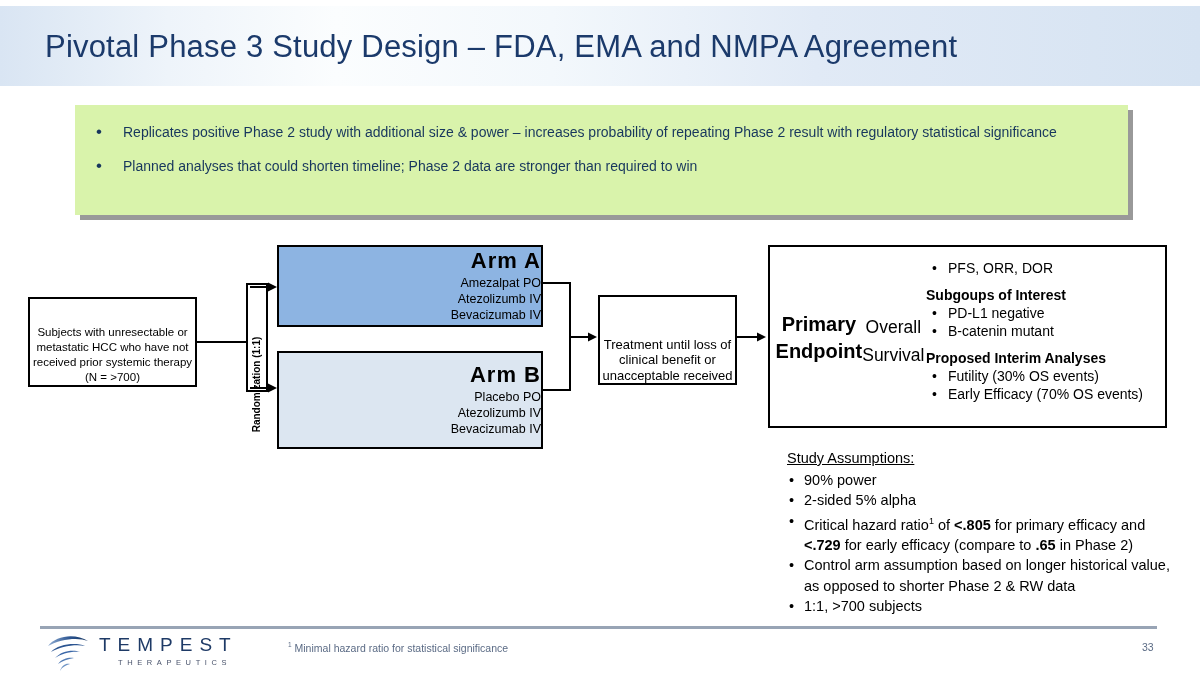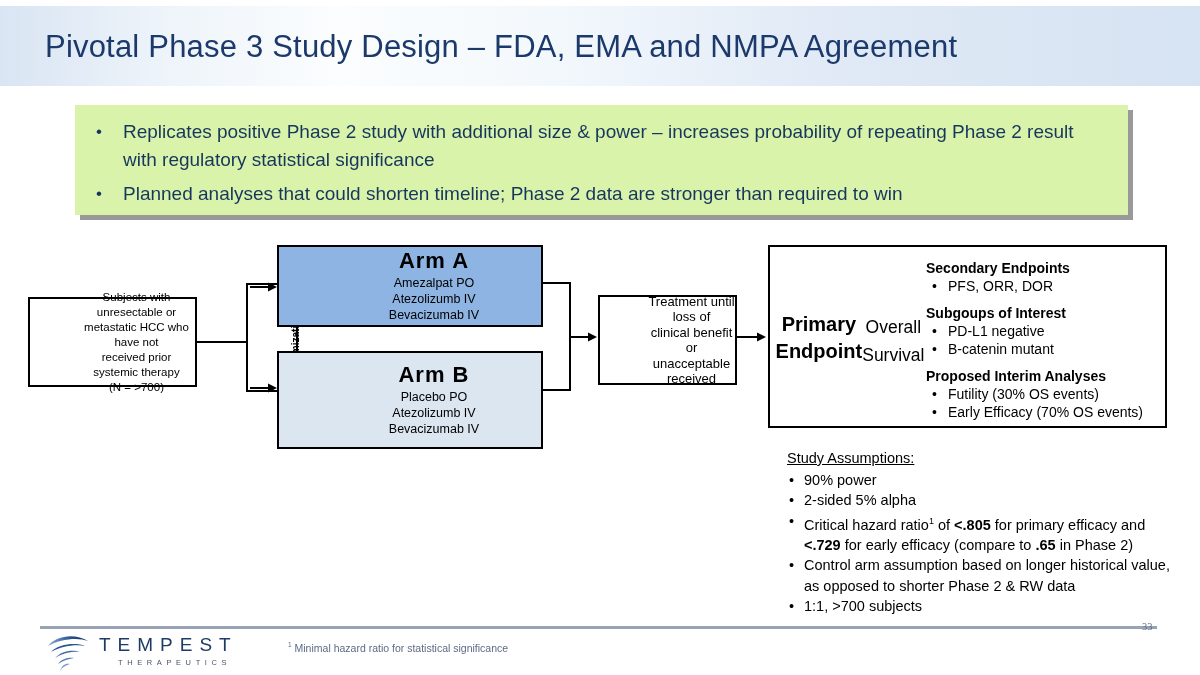--- a/index.html
+++ b/index.html
@@ -9,28 +9,28 @@
 
   
   .header-band { position:absolute; left:0; top:6px; width:1200px; height:80px;
     background:linear-gradient(90deg,#d9e5f3 0%,#eef4fa 14%,#fbfdfe 28%,#f3f8fc 46%,#e1eaf6 68%,#d6e3f2 100%); }
   .slide-title { position:absolute; left:45px; top:29px; font-size:31px; font-weight:400;
     color:#1b3a6b; letter-spacing:0.2px; white-space:nowrap; }
 
   
   .highlight { position:absolute; left:75px; top:105px; width:1053px; height:110px;
     background:#d9f3ab; box-shadow:5px 5px 0 rgba(70,70,70,0.55); padding:13px 20px 8px 48px;
-    color:#17365d; font-size:19px; line-height:28px; }
+    color:#17365d; font-size:14px; line-height:28px; }
   .highlight ul { list-style:none; }
   .highlight li { position:relative; margin-bottom:6px; }
   .highlight li::before { content:"•"; position:absolute; left:-27px; top:0; font-size:17px; }
 
   
   .dbox { position:absolute; background:#fff; border:2px solid #000; display:flex;
-    align-items:center; justify-content:center; text-align:center; color:#000;padding-left:48px; }
+    align-items:flex-end; justify-content:center; text-align:center; color:#000; }
   .subjects { left:28px; top:297px; width:169px; height:90px; font-size:11.5px; line-height:15px; }
   .randomization { left:246px; top:283px; width:22px; height:109px; }
   .randomization .vtext { transform:rotate(-90deg); white-space:nowrap; font-size:10px; font-weight:bold; }
   .arm { left:277px; width:266px; flex-direction:column; }
   .arm-a { top:245px; height:82px; background:#8db4e2; }
   .arm-b { top:351px; height:98px; background:#dce6f1; }
   .arm .arm-title { font-size:22px; font-weight:bold; line-height:24px; margin-bottom:2px; letter-spacing:1px; }
   .arm .arm-line { font-size:12.5px; line-height:16px; }
   .treatment { left:598px; top:295px; width:139px; height:90px; font-size:13px; line-height:15.5px; }
   .endpoint { left:768px; top:245px; width:399px; height:183px; align-items:stretch; text-align:left; padding:8px 6px 6px 10px; }
@@ -60,21 +60,21 @@
   .sup { font-size:0.62em; vertical-align:super; }
 
   
   .footer-rule { position:absolute; left:40px; top:626px; width:1117px; height:3px; background:#98a4b5; }
   .logo { position:absolute; left:45px; top:631px; display:flex; }
   .logo-icon { margin-top:1px; }
   .logo-text { margin-left:8px; }
   .logo-name { font-size:19px; letter-spacing:7px; color:#1e3a66; line-height:22px; margin-top:3px; }
   .logo-sub { font-size:7.5px; letter-spacing:4.6px; color:#49536b; margin-top:2px; margin-left:19px; }
   .footnote { position:absolute; left:288px; top:641px; font-size:10.5px; color:#5b6b85; }
-  .page-number { position:absolute; left:1142px; top:621px; font-size:10.5px; color:#5b6b85;font-family:Liberation Serif, serif; }
+  .page-number { position:absolute; left:1142px; top:641px; font-size:10.5px; color:#5b6b85; }
 </style>
 </head>
 <body>
 
 <div class="slide">
 
   <div class="header-band"></div>
   <h1 class="slide-title">Pivotal Phase 3 Study Design – FDA, EMA and NMPA Agreement</h1>
 
   <section class="highlight">
@@ -119,21 +119,20 @@
     </div>
   </div>
 
   <div class="dbox endpoint">
     <div class="ep-left">
       <div class="ep-primary">Primary Endpoint</div>
       <div class="ep-os">Overall Survival</div>
     </div>
     <div class="ep-right">
       <div class="ep-section">
-        <h3>Secondary Endpoints</h3>
         <ul>
           <li>PFS, ORR, DOR</li>
         </ul>
       </div>
       <div class="ep-section">
         <h3>Subgoups of Interest</h3>
         <ul>
           <li>PD-L1 negative</li>
           <li>B-catenin mutant</li>
         </ul>

